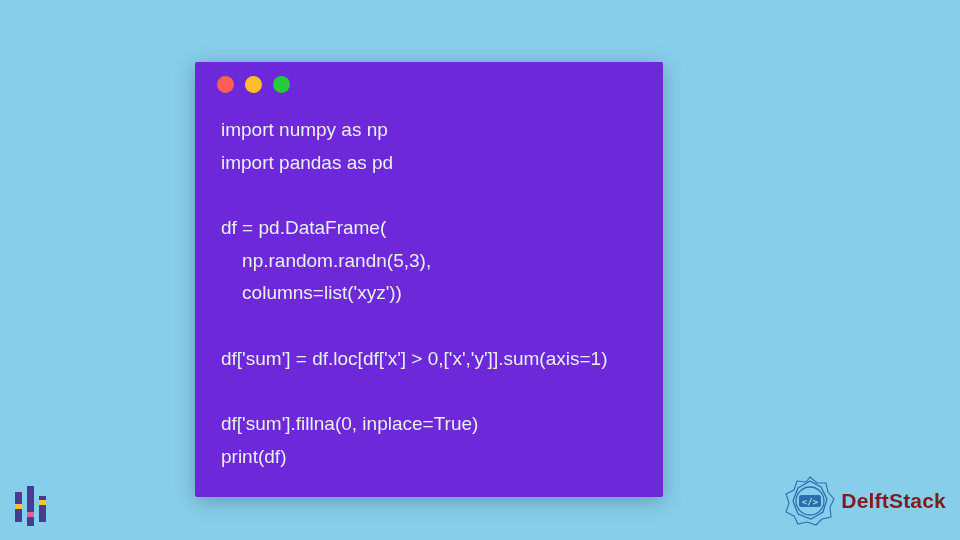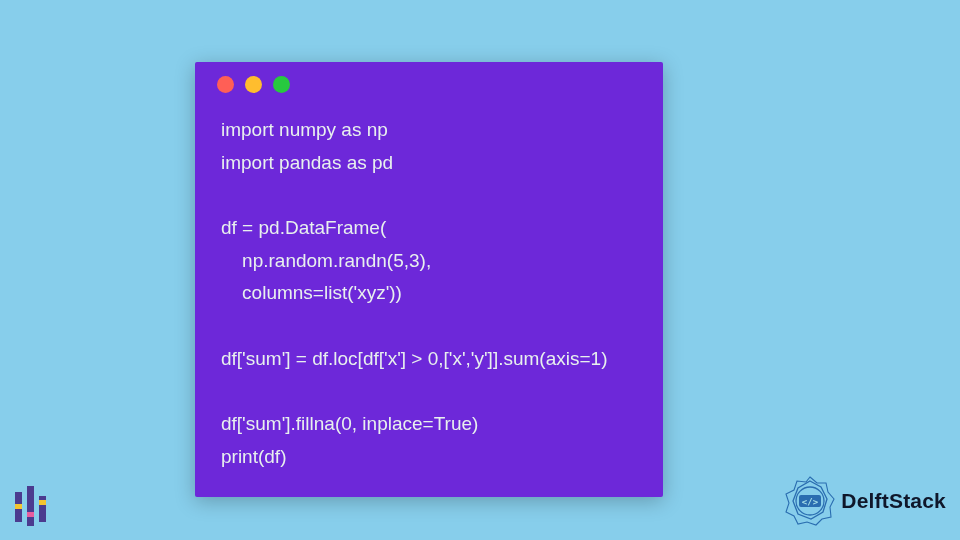--- a/index.html
+++ b/index.html
@@ -66,21 +66,21 @@
       width: 54px;
       height: 54px;
       position: relative;
       display: flex;
       align-items: center;
       justify-content: center;
     }
     .seal svg { width: 54px; height: 54px; }
     .brand {
       font-size: 21px;
-      color: #0f172a;
+      color: #7f1d1d;
       font-weight: 600;
       letter-spacing: 0.2px;
     }
   </style>
 </head>
 <body>
 
 <div class="code-window">
   <div class="titlebar">
     <div class="dot red"></div>

